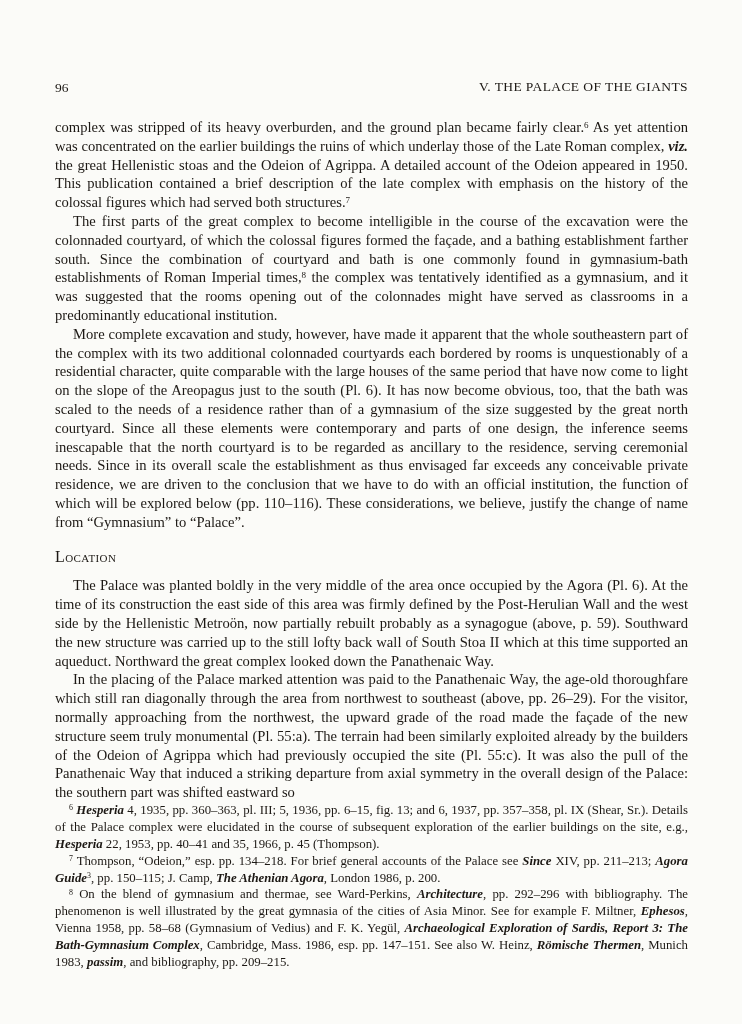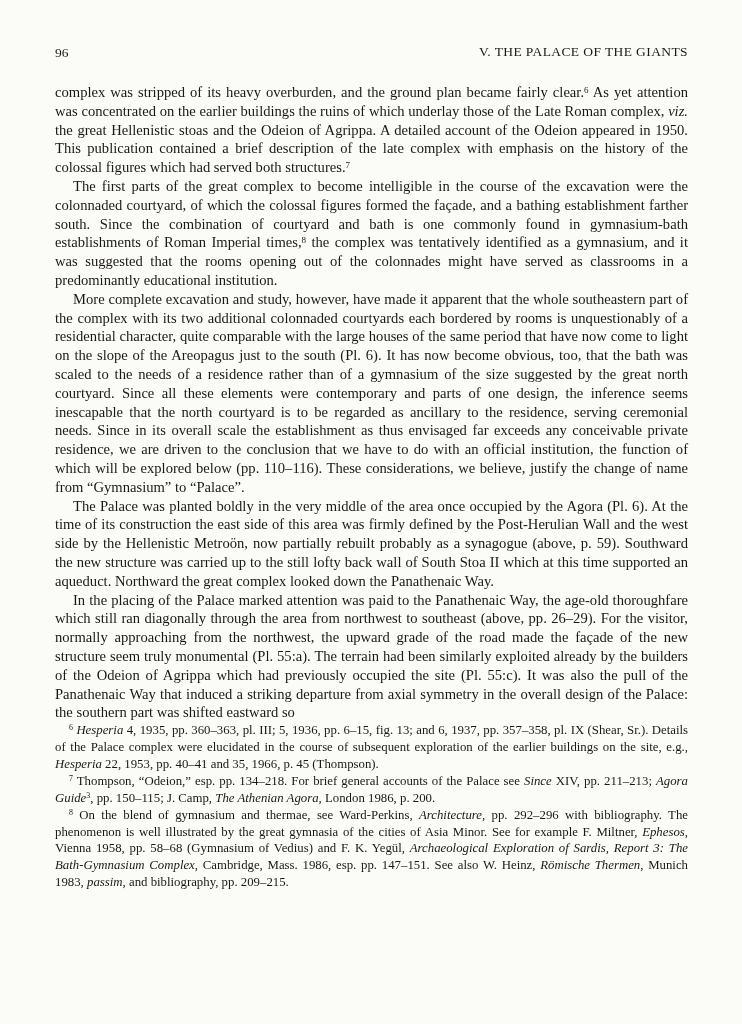--- a/index.html
+++ b/index.html
@@ -16,20 +16,21 @@
     font-family: "Liberation Serif", "DejaVu Serif", serif;
     box-sizing: border-box;
     padding: 44px 54px 0 55px;
     position: relative;
     overflow: hidden;
   }
   .running-head-row {
     position: relative;
     height: 19px;
     margin-bottom: 20px;
+    margin-top: 35px;
   }
   .page-number {
     position: absolute;
     left: 0;
     top: 1px;
     font-size: 13.5px;
   }
   .running-head {
     text-align: right;
     font-size: 13.5px;
@@ -57,40 +58,41 @@
     text-align: justify;
   }
   .footnotes p { margin: 0; text-indent: 14px; }
   sup {
     font-size: 0.62em;
     line-height: 0;
     position: relative;
     top: -0.48em;
     vertical-align: baseline;
   }
-  i { font-style: italic; }
+  i { font-style: italic; font-weight: bold; }
 </style>
 </head>
 <body>
 
 <div class="page">
 
   <div class="running-head-row">
     <span class="page-number">96</span>
     <div class="running-head">V. THE PALACE OF THE GIANTS</div>
   </div>
 
   <div class="bodytext">
 
     <p><span>complex was stripped of its heavy overburden, and the ground plan became fairly clear.</span><sup>6</sup><span> As yet attention was concentrated on the earlier buildings the ruins of which underlay those of the Late Roman complex, </span><i>viz.</i><span> the great Hellenistic stoas and the Odeion of Agrippa. A detailed account of the Odeion appeared in 1950. This publication contained a brief description of the late complex with emphasis on the history of the colossal figures which had served both structures.</span><sup>7</sup></p>
 
     <p class="indent"><span>The first parts of the great complex to become intelligible in the course of the excavation were the colonnaded courtyard, of which the colossal figures formed the façade, and a bathing establishment farther south. Since the combination of courtyard and bath is one commonly found in gymnasium-bath establishments of Roman Imperial times,</span><sup>8</sup><span> the complex was tentatively identified as a gymnasium, and it was suggested that the rooms opening out of the colonnades might have served as classrooms in a predominantly educational institution.</span></p>
 
     <p class="indent"><span>More complete excavation and study, however, have made it apparent that the whole southeastern part of the complex with its two additional colonnaded courtyards each bordered by rooms is unquestionably of a residential character, quite comparable with the large houses of the same period that have now come to light on the slope of the Areopagus just to the south (Pl. 6). It has now become obvious, too, that the bath was scaled to the needs of a residence rather than of a gymnasium of the size suggested by the great north courtyard. Since all these elements were contemporary and parts of one design, the inference seems inescapable that the north courtyard is to be regarded as ancillary to the residence, serving ceremonial needs. Since in its overall scale the establishment as thus envisaged far exceeds any conceivable private residence, we are driven to the conclusion that we have to do with an official institution, the function of which will be explored below (pp. 110–116). These considerations, we believe, justify the change of name from “Gymnasium” to “Palace”.</span></p>
 
+    <h2 class="section-heading">Location</h2>
 
     <p class="indent"><span>The Palace was planted boldly in the very middle of the area once occupied by the Agora (Pl. 6). At the time of its construction the east side of this area was firmly defined by the Post-Herulian Wall and the west side by the Hellenistic Metroön, now partially rebuilt probably as a synagogue (above, p. 59). Southward the new structure was carried up to the still lofty back wall of South Stoa II which at this time supported an aqueduct. Northward the great complex looked down the Panathenaic Way.</span></p>
 
     <p class="indent"><span>In the placing of the Palace marked attention was paid to the Panathenaic Way, the age-old thoroughfare which still ran diagonally through the area from northwest to southeast (above, pp. 26–29). For the visitor, normally approaching from the northwest, the upward grade of the road made the façade of the new structure seem truly monumental (Pl. 55:a). The terrain had been similarly exploited already by the builders of the Odeion of Agrippa which had previously occupied the site (Pl. 55:c). It was also the pull of the Panathenaic Way that induced a striking departure from axial symmetry in the overall design of the Palace: the southern part was shifted eastward so</span></p>
 
   </div>
 
   <div class="footnotes">
     <p><sup>6</sup><span> </span><i>Hesperia</i><span> 4, 1935, pp. 360–363, pl. III; 5, 1936, pp. 6–15, fig. 13; and 6, 1937, pp. 357–358, pl. IX (Shear, Sr.). Details of the Palace complex were elucidated in the course of subsequent exploration of the earlier buildings on the site, e.g., </span><i>Hesperia</i><span> 22, 1953, pp. 40–41 and 35, 1966, p. 45 (Thompson).</span></p>
     <p><sup>7</sup><span> Thompson, “Odeion,” esp. pp. 134–218. For brief general accounts of the Palace see </span><i>Since</i><span> XIV, pp. 211–213; </span><i>Agora Guide</i><sup>3</sup><span>, pp. 150–115; J. Camp, </span><i>The Athenian Agora</i><span>, London 1986, p. 200.</span></p>

